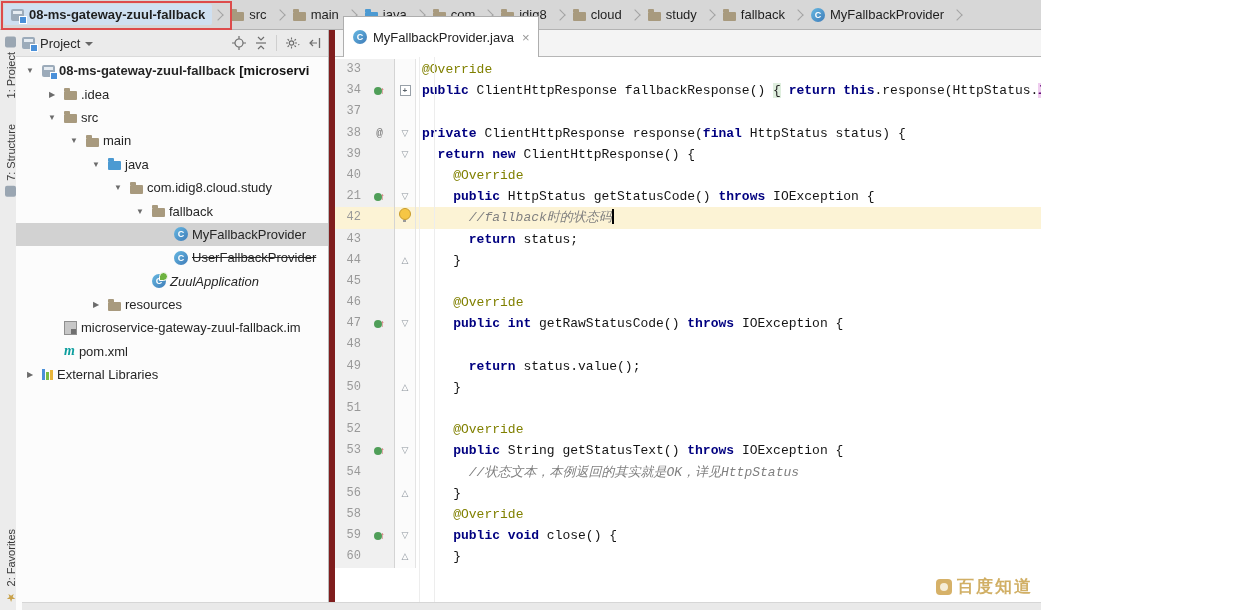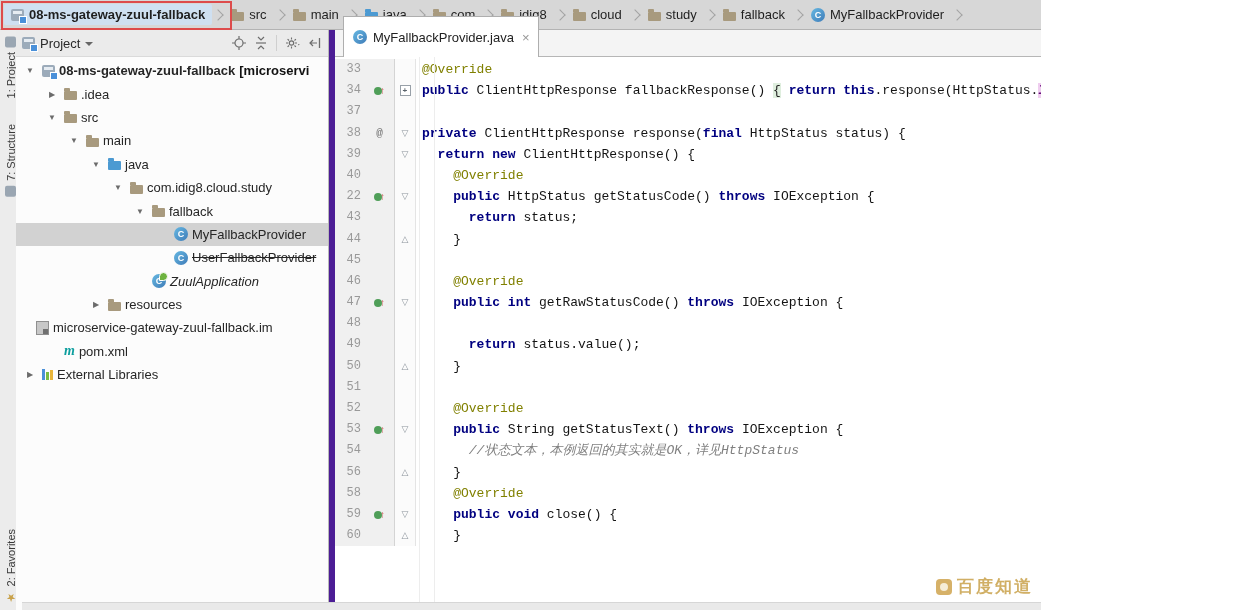--- a/index.html
+++ b/index.html
@@ -1,16 +1,16 @@
 <!DOCTYPE html>
 <html><head>
 <meta charset="utf-8">
 <style>
   html,body{margin:0;padding:0;background:#fff}
-  #app{position:relative;width:1041px;height:610px;background:#4c1d95;overflow:hidden;
+  #app{position:relative;width:1041px;height:610px;background:#7f1d1d;overflow:hidden;
        font-family:"Liberation Sans",sans-serif;font-size:13px;color:#222}
 
   
   #crumbbar{position:absolute;left:0;top:0;width:100%;height:30px;background:#d7d7d7;
             border-bottom:1px solid #b3b3b3;display:flex;align-items:center;padding-left:4px;box-sizing:border-box}
   .crumb{display:flex;align-items:center;gap:5px;padding:3px 7px;border-radius:2px;white-space:nowrap;color:#1f1f1f}
   .crumb.sel{background:#cfe0f1;font-weight:700}
   .crumb .lbl{font-size:13px}
   .sep{width:12px;height:16px;display:flex;align-items:center;justify-content:center}
   .sep::before{content:"";width:7px;height:7px;border-top:1px solid #a3a3a3;border-right:1px solid #a3a3a3;transform:rotate(45deg)}
@@ -257,21 +257,21 @@
         <div class="trow" style="padding-left: 116px; font-style: italic;">
           <span class="tch"></span>
           <span class="icn-class spring"></span>
           <span class="tlabel">ZuulApplication</span>
         </div>
         <div class="trow" style="padding-left: 72px;">
           <span class="tch">▶</span>
           <span class="icn-folder"></span>
           <span class="tlabel">resources</span>
         </div>
-        <div class="trow" style="">
+        <div class="trow" style="padding-left: 28px;">
           <span class="tch"></span>
           <span class="icn-iml"></span>
           <span class="tlabel">microservice-gateway-zuul-fallback.im</span>
         </div>
         <div class="trow" style="padding-left: 28px;">
           <span class="tch"></span>
           <span class="icn-maven"></span>
           <span class="tlabel">pom.xml</span>
         </div>
         <div class="trow" style="padding-left: 6px;">
@@ -332,30 +332,36 @@
           <span class="fold">▽</span>
           <pre class="codeln"><span class="s-pln">  </span><span class="s-kw">return new </span><span class="s-pln">ClientHttpResponse() {</span></pre>
         </div>
         <div class="erow">
           <span class="num">40</span>
           <span class="gic"></span>
           <span class="fold"></span>
           <pre class="codeln"><span class="s-pln">    </span><span class="s-ann">@Override</span></pre>
         </div>
         <div class="erow">
-          <span class="num">22</span>
+          <span class="num">21</span>
           <span class="gic">
             <span class="g-ovr">
               <span class="dot"></span>
               <span class="arr">↑</span>
             </span>
           </span>
           <span class="fold">▽</span>
           <pre class="codeln"><span class="s-pln">    </span><span class="s-kw">public </span><span class="s-pln">HttpStatus getStatusCode() </span><span class="s-kw">throws </span><span class="s-pln">IOException {</span></pre>
         </div>
+        <div class="erow hl">
+          <span class="num">42</span>
+          <span class="gic"></span>
+          <span class="fold"><span class="g-bulb"></span></span>
+          <pre class="codeln"><span class="s-pln">      </span><span class="s-cmt">//fallback时的状态码</span><span class="caret"></span></pre>
+        </div>
         <div class="erow">
           <span class="num">43</span>
           <span class="gic"></span>
           <span class="fold"></span>
           <pre class="codeln"><span class="s-pln">      </span><span class="s-kw">return </span><span class="s-pln">status;</span></pre>
         </div>
         <div class="erow">
           <span class="num">44</span>
           <span class="gic"></span>
           <span class="fold">△</span>

